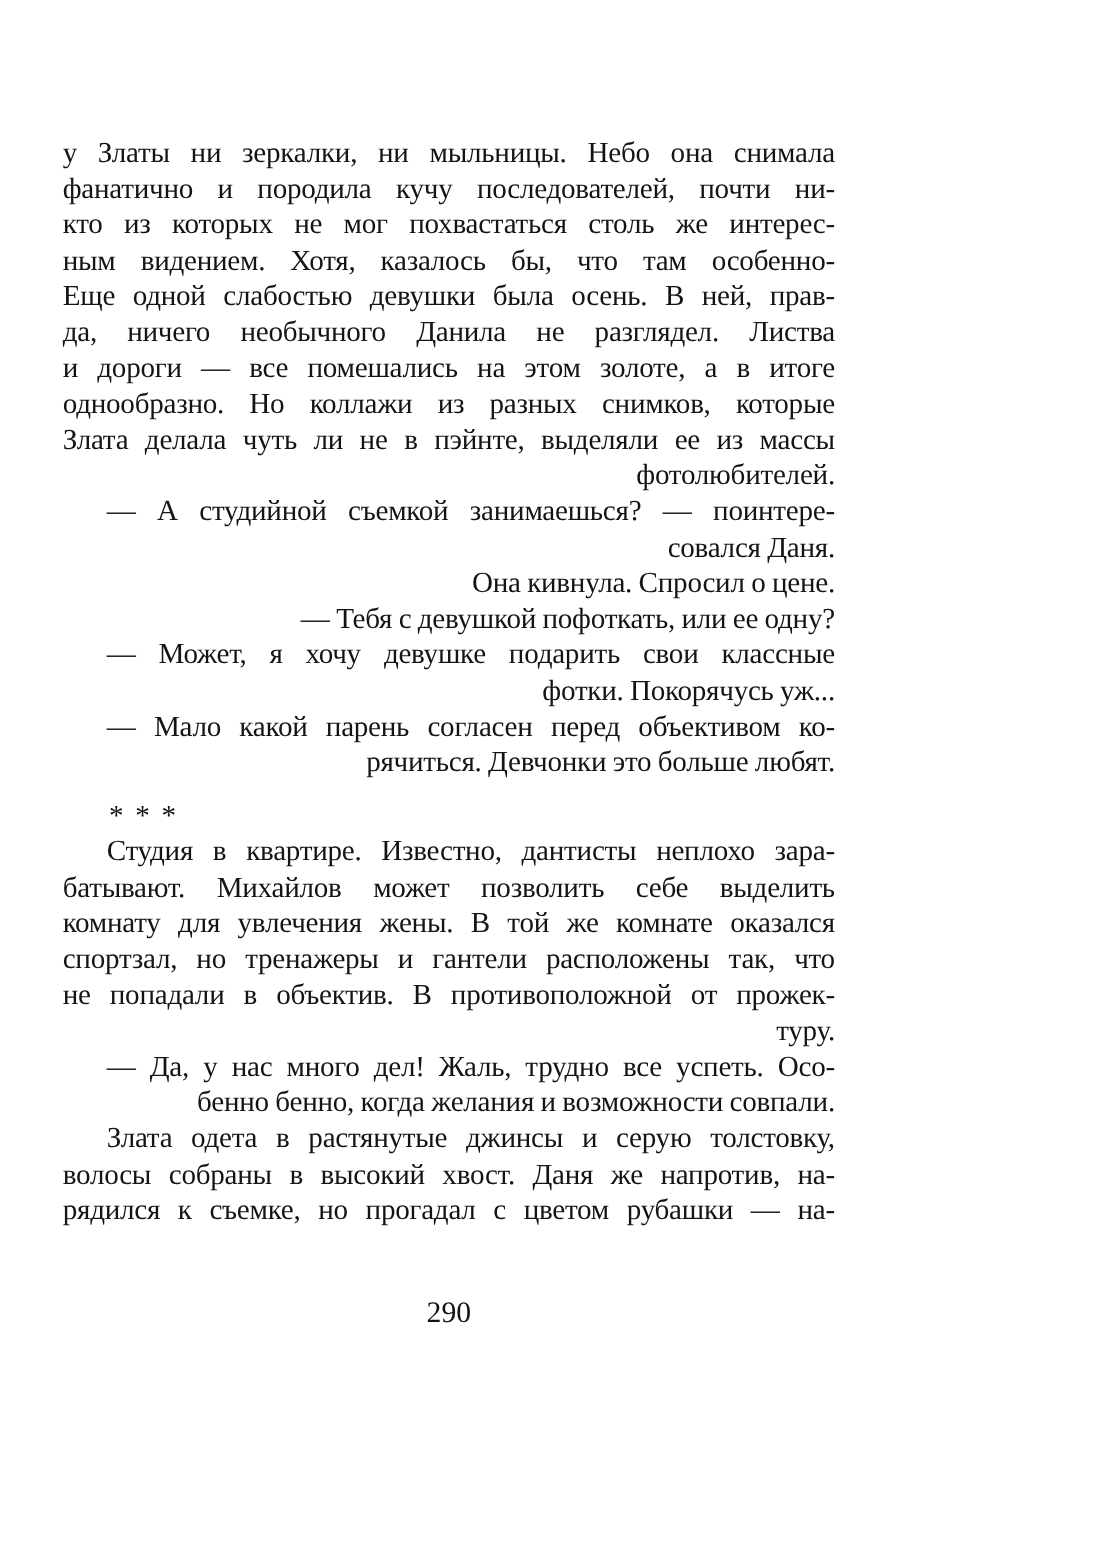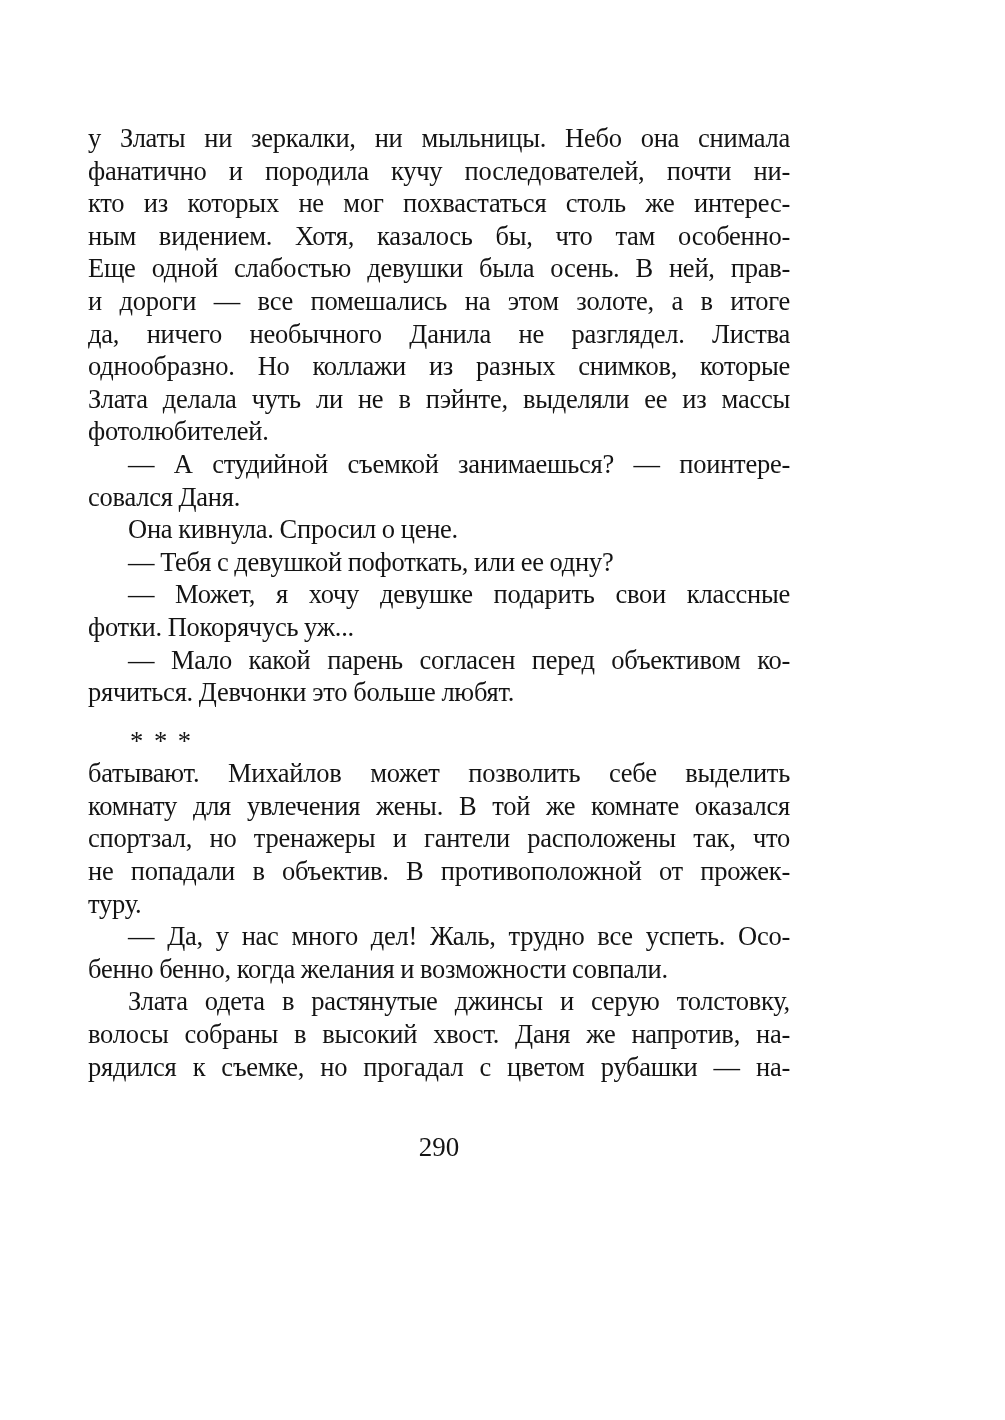--- a/index.html
+++ b/index.html
@@ -12,69 +12,69 @@
   body {
     background: #ffffff;
     font-family: "Liberation Serif", "DejaVu Serif", serif;
     color: #141414;
   }
   .page {
     position: relative;
     width: 1005px;
     height: 1420px;
     box-sizing: border-box;
-    padding: 122px 0 0 88px;
+    padding: 122px 0 0 57px;
   }
   .text-block {
     width: 702px;
   }
   .line {
     font-size: 26.5px;
     line-height: 32.6px;
     letter-spacing: -0.25px;
     word-spacing: -0.5px;
     white-space: nowrap;
-    text-align: left;
+    text-align: right;
   }
   .line.just {
     white-space: normal;
     text-align: justify;
     text-align-last: justify;
   }
   .line.ind {
     text-indent: 40px;
   }
   .separator {
     font-size: 26.5px;
     line-height: 32.6px;
     margin-top: 16px;
     padding-left: 42px;
     letter-spacing: 2px;
   }
   .page-number {
     width: 702px;
-    margin-top: 49px;
+    margin-top: 62px;
     text-align: center;
     font-size: 27px;
     line-height: 30px;
   }
 </style>
 </head>
 <body>
 
 <div class="page">
   <div class="text-block" id="text-block">
       <div class="paragraph">
         <div class="line just">у Златы ни зеркалки, ни мыльницы. Небо она снимала</div>
         <div class="line just">фанатично и породила кучу последователей, почти ни-</div>
         <div class="line just">кто из которых не мог похвастаться столь же интерес-</div>
         <div class="line just">ным видением. Хотя, казалось бы, что там особенно-</div>
         <div class="line just">Еще одной слабостью девушки была осень. В ней, прав-</div>
+        <div class="line just">да, ничего необычного Данила не разглядел. Листва</div>
         <div class="line just">и дороги — все помешались на этом золоте, а в итоге</div>
-        <div class="line just">да, ничего необычного Данила не разглядел. Листва</div>
         <div class="line just">однообразно. Но коллажи из разных снимков, которые</div>
         <div class="line just">Злата делала чуть ли не в пэйнте, выделяли ее из массы</div>
         <div class="line">фотолюбителей.</div>
       </div>
       <div class="paragraph">
         <div class="line just ind">— А студийной съемкой занимаешься? — поинтере-</div>
         <div class="line">совался Даня.</div>
       </div>
       <div class="paragraph">
         <div class="line ind">Она кивнула. Спросил о цене.</div>
@@ -85,20 +85,21 @@
       <div class="paragraph">
         <div class="line just ind">— Может, я хочу девушке подарить свои классные</div>
         <div class="line">фотки. Покорячусь уж...</div>
       </div>
       <div class="paragraph">
         <div class="line just ind">— Мало какой парень согласен перед объективом ко-</div>
         <div class="line">рячиться. Девчонки это больше любят.</div>
       </div>
       <div class="separator">* * *</div>
       <div class="paragraph">
+        <div class="line just ind">Студия в квартире. Известно, дантисты неплохо зара-</div>
         <div class="line just">батывают. Михайлов может позволить себе выделить</div>
         <div class="line just">комнату для увлечения жены. В той же комнате оказался</div>
         <div class="line just">спортзал, но тренажеры и гантели расположены так, что</div>
         <div class="line just">не попадали в объектив. В противоположной от прожек-</div>
         <div class="line">туру.</div>
       </div>
       <div class="paragraph">
         <div class="line just ind">— Да, у нас много дел! Жаль, трудно все успеть. Осо-</div>
         <div class="line">бенно бенно, когда желания и возможности совпали.</div>
       </div>

